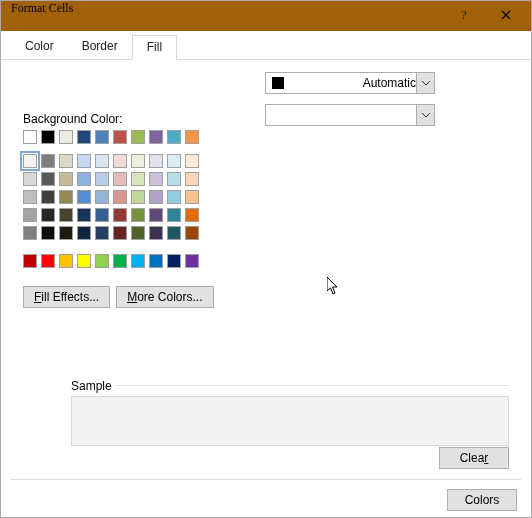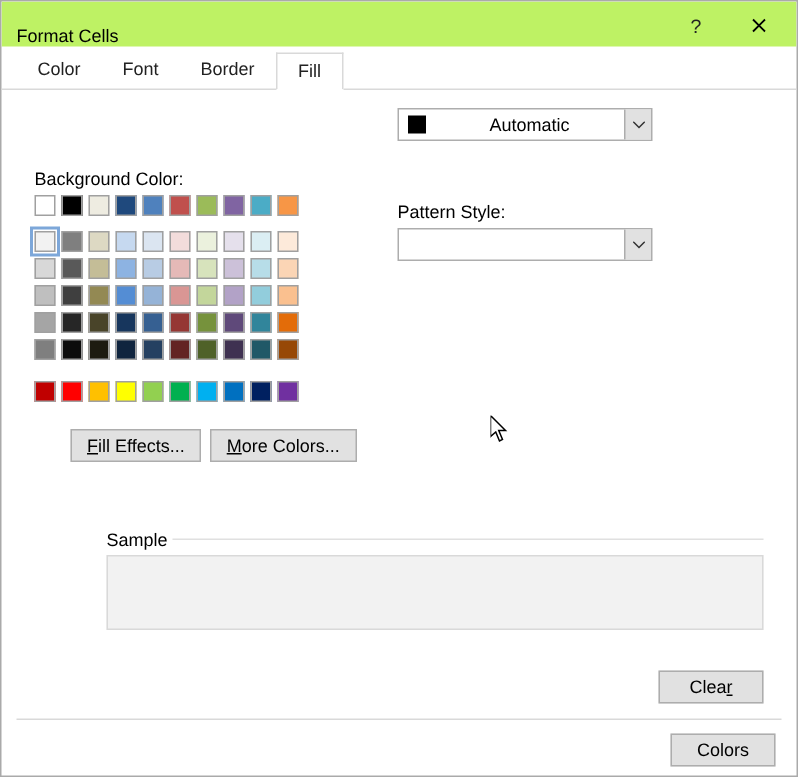--- a/index.html
+++ b/index.html
@@ -10,25 +10,26 @@
     background: #fff;
     color: #000;
     width: 532px;
     height: 518px;
     overflow: hidden;
     position: relative;
     border: 1px solid #aaa;
   }
   .titlebar {
     display: flex;
-    align-items: flex-end;
+    align-items: flex-start;
     height: 30px;
     padding: 0 4px 0 10px;
     font-size: 12px;
-    background: #bef264;
+    background: #a16207;
+    font-family: Liberation Serif, serif;
   }
   .titlebar .title { flex: 1; }
   .titlebar .ctl {
     width: 42px;
     height: 28px;
     display: flex;
     align-items: center;
     justify-content: center;
     color: #222;
     font-size: 12px;
@@ -95,34 +96,34 @@
     padding: 0 10px;
     border: 1px solid #adadad;
     background: #e1e1e1;
     color: #000;
     font: inherit;
     line-height: 20px;
     display: inline-block;
     text-align: center;
   }
   .btn u { text-decoration: underline; }
-  .btn-row { margin-top: 14px; display: flex; gap: 6px; margin-left: 24px; }
+  .btn-row { margin-top: 14px; display: flex; gap: 6px; }
   .dd {
     position: relative;
     width: 170px;
     height: 22px;
     border: 1px solid #adadad;
     background: #fff;
     display: flex;
     align-items: center;
     margin-bottom: 10px;
   }
   .dd .dd-text {
     flex: 1;
-    text-align: center;
+    text-align: right;
   }
   .dd .dd-arrow {
     width: 18px;
     height: 100%;
     border-left: 1px solid #adadad;
     background: #e1e1e1;
     display: flex;
     align-items: center;
     justify-content: center;
   }
@@ -130,21 +131,21 @@
   .sample-box {
     border: 1px solid #d9d9d9;
     height: 50px;
     margin-top: 2px;
     background: #f2f2f2;
   }
   .sample-group {
     position: absolute;
     left: 22px;
     right: 22px;
-    top: 352px;
+    top: 378px;
     padding-left: 48px;
   }
   .sample-label {
     position: relative;
     top: 0;
     background: #fff;
     padding-right: 4px;
     display: inline-block;
   }
   .sample-line {
@@ -198,21 +199,20 @@
   <div class="ctl help">?</div>
   <div class="ctl close">
     <svg viewBox="0 0 10 10">
         <path d="M1 1 L9 9 M9 1 L1 9" stroke="#000" stroke-width="1.2"></path>
       </svg>
   </div>
 </div>
 
 <div class="tabs">
   <div class="tab">Color</div>
-  <div class="tab">Font</div>
   <div class="tab">Border</div>
   <div class="tab active">Fill</div>
 </div>
 
 <div class="content">
   <div class="row">
     <div class="col-left">
       <div class="label"><span>Background Color:</span></div>
 
       <div class="swatch-grid" id="main-row">
@@ -303,21 +303,20 @@
       <div class="dd">
         <div class="auto-sw"></div>
         <div class="dd-text">Automatic</div>
         <div class="dd-arrow">
             <svg viewBox="0 0 8 5">
               <path d="M0 0 L4 4 L8 0" fill="none" stroke="#333"></path>
             </svg>
           </div>
       </div>
 
-      <div class="label"><span>Pattern Style:</span></div>
       <div class="dd">
         <div class="dd-text"></div>
         <div class="dd-arrow">
             <svg viewBox="0 0 8 5">
               <path d="M0 0 L4 4 L8 0" fill="none" stroke="#333"></path>
             </svg>
           </div>
       </div>
     </div>
   </div>

